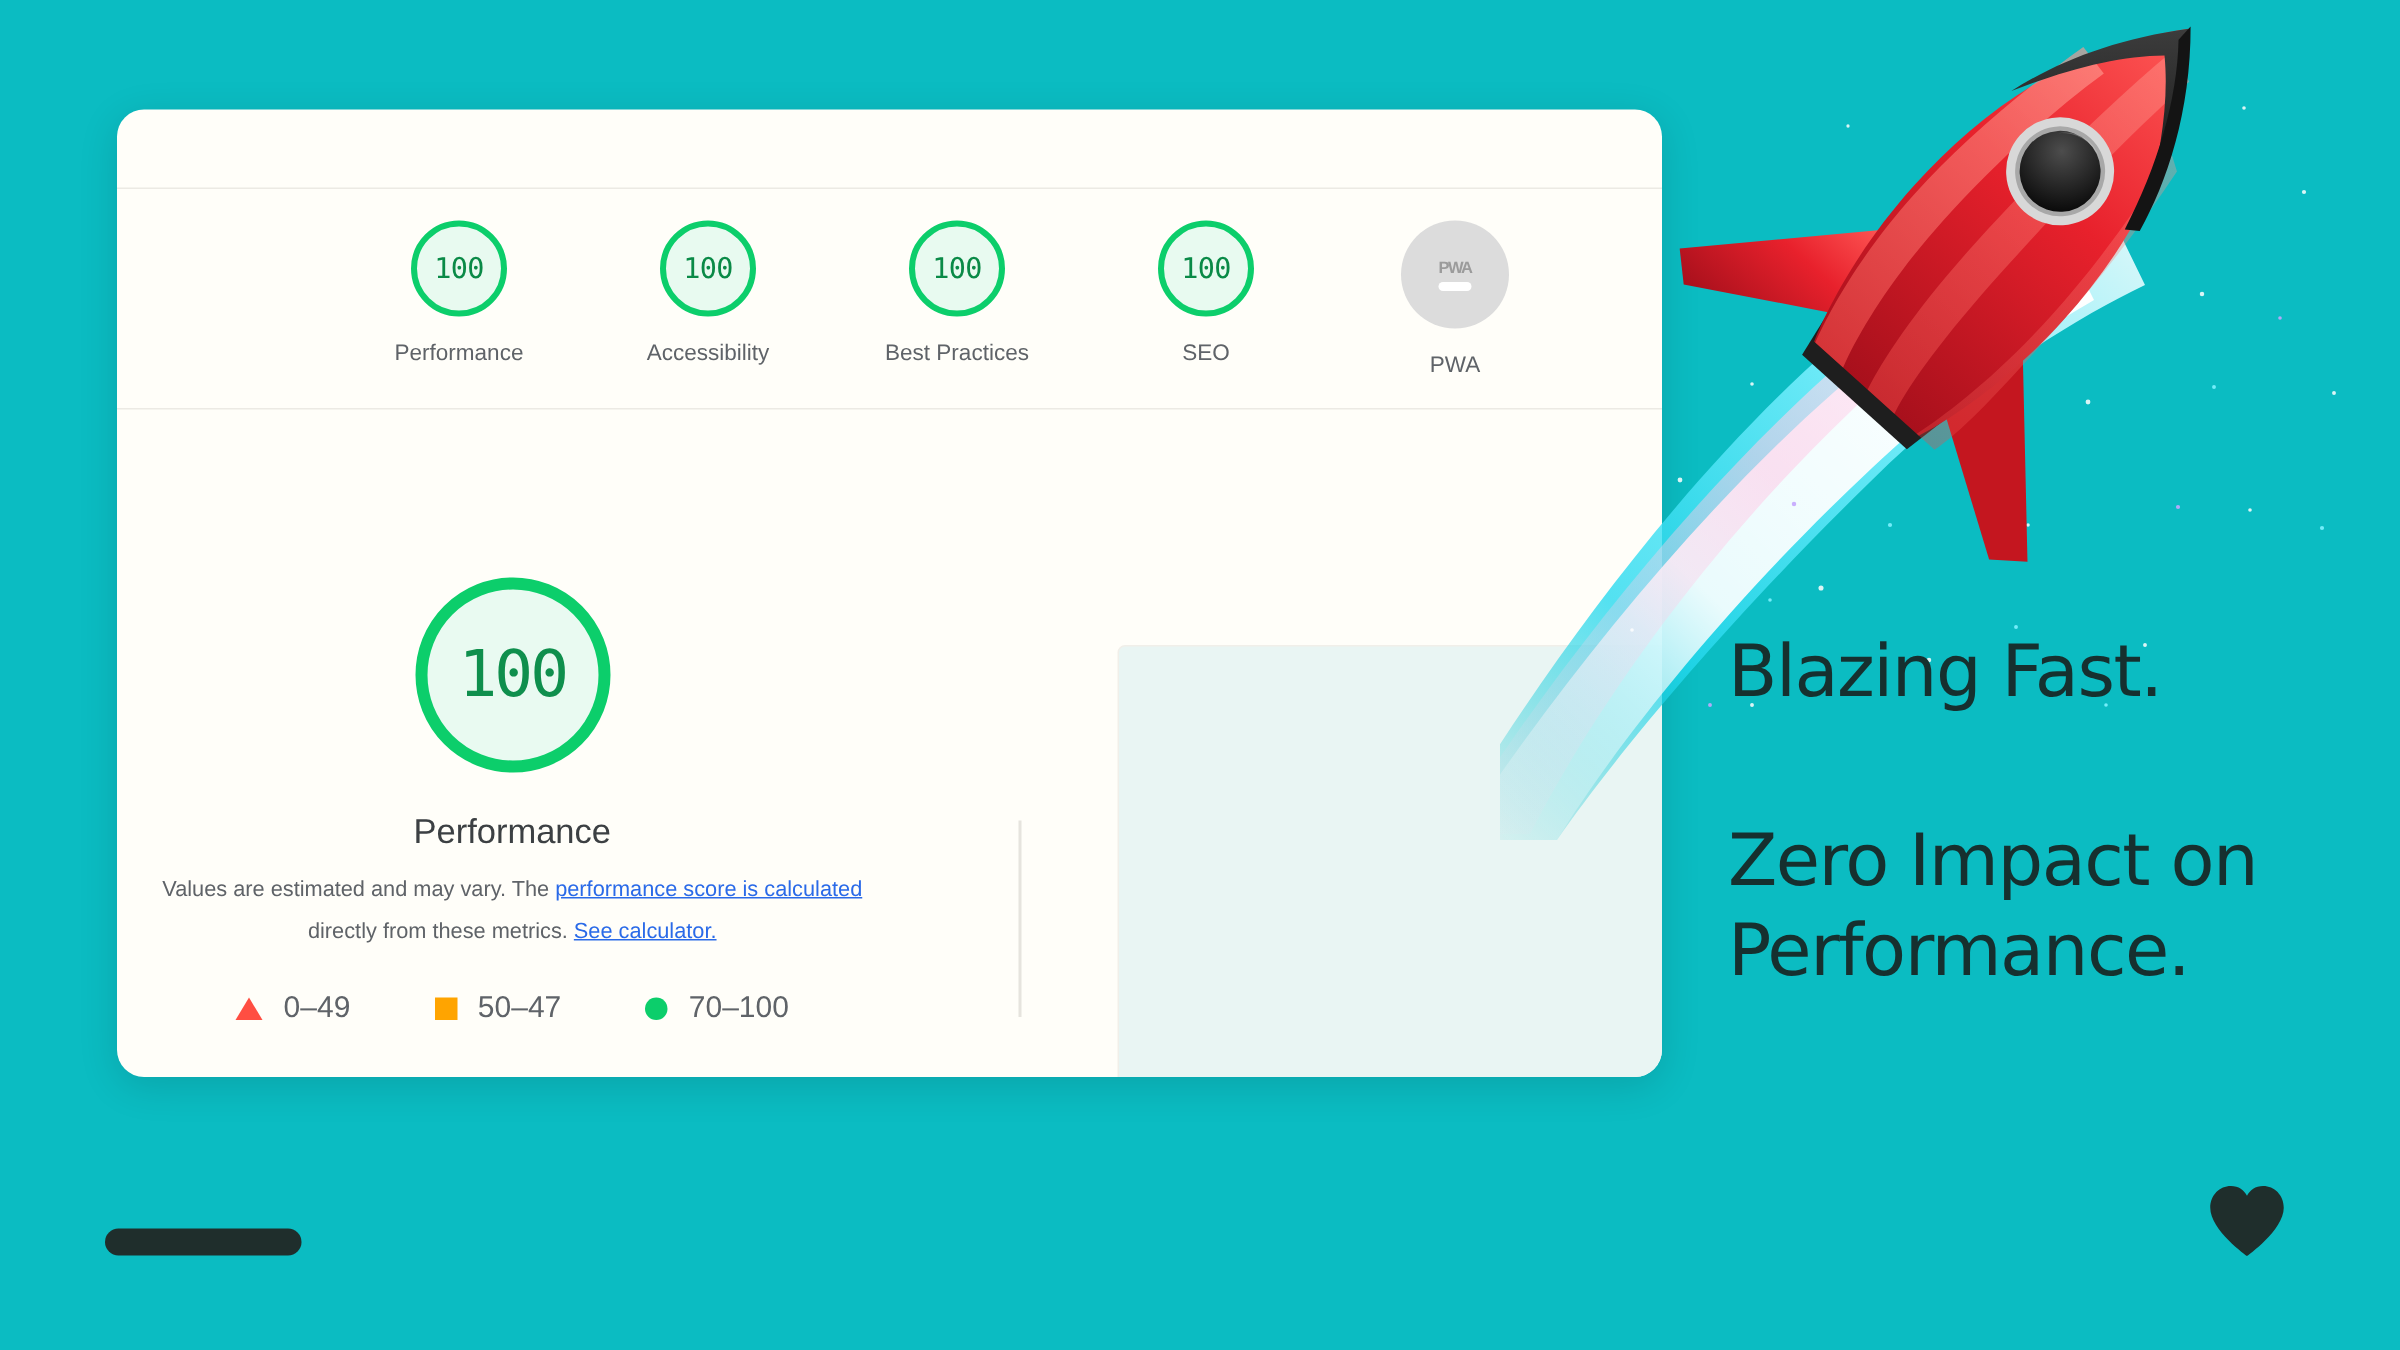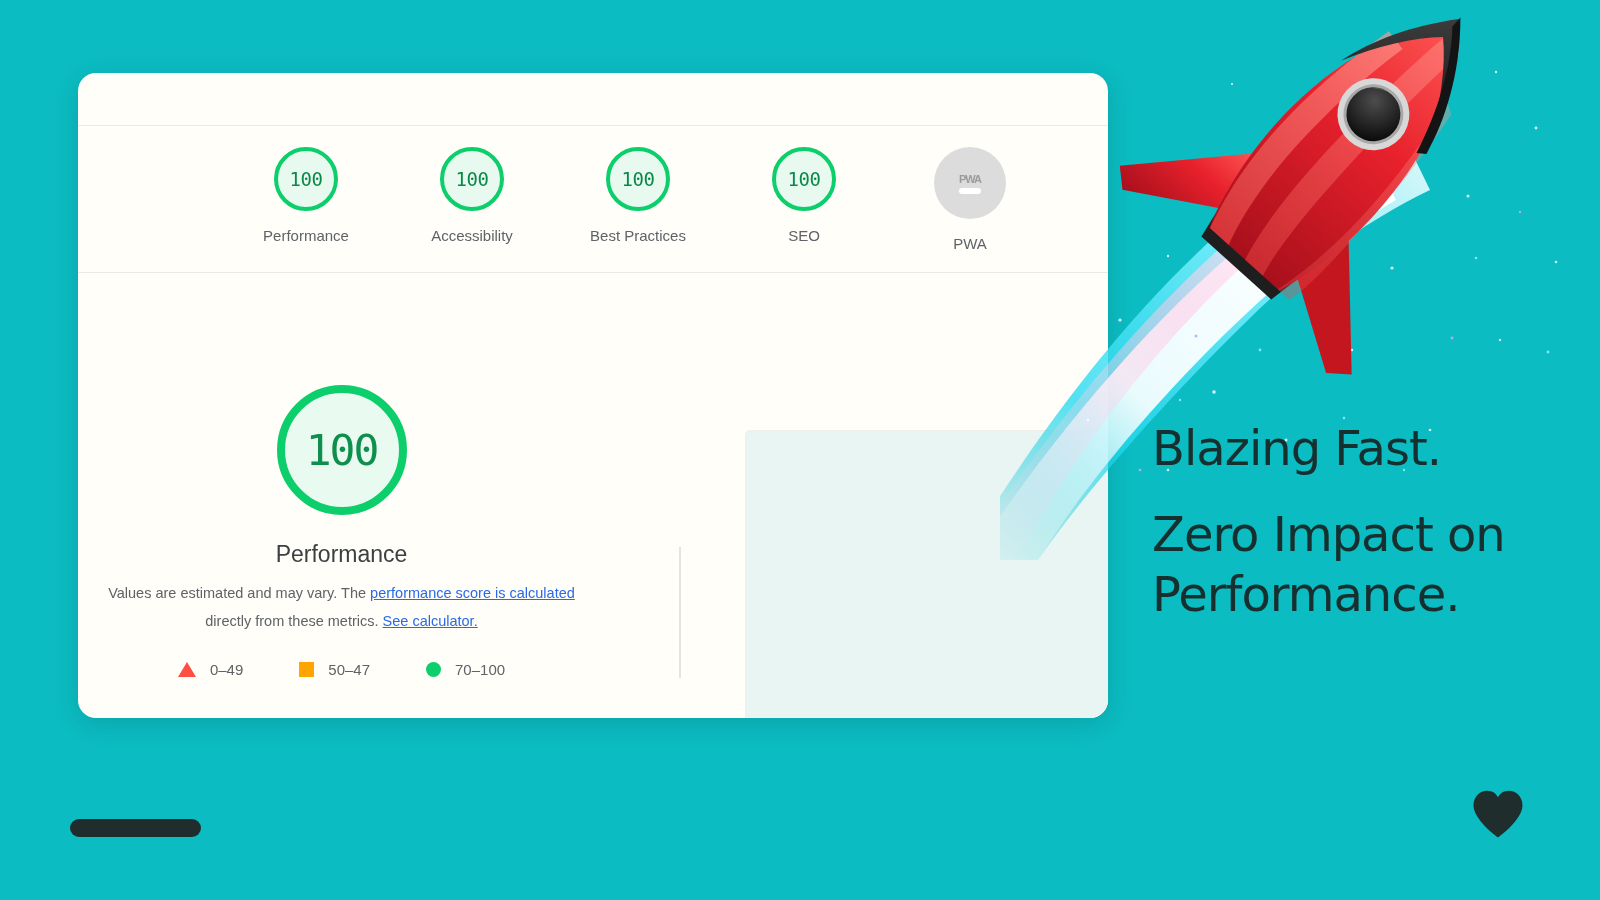--- a/index.html
+++ b/index.html
@@ -124,21 +124,21 @@
   }
   #disclaimer a {
     color:#2a6ae8;
     text-decoration:underline;
   }
   #legend {
     margin-top:26px;
     display:flex;
     gap:56px;
     align-items:center;
-    font-size:15px;
+    font-size:20px;
     color:#5f6368;
   }
   .legend-item { display:flex; align-items:center; gap:14px; }
   .swatch-tri {
     width:0; height:0;
     border-left:9px solid transparent;
     border-right:9px solid transparent;
     border-bottom:15px solid #ff4e42;
   }
   .swatch-sq { width:15px; height:15px; background:#ffa400; }
@@ -176,21 +176,21 @@
     position:absolute;
     left:1152px; top:418px;
     width:420px;
     color:#16302f;
     font-family:"DejaVu Sans", sans-serif;
     font-weight:normal;
     font-size:48px;
     line-height:1.25;
     letter-spacing:-1px;
   }
-  #headline .l2 { display:block; margin-top:26px; }
+  #headline .l2 { display:block; margin-top:66px; }
 
   
   #bottom-bar {
     position:absolute;
     left:70px; top:819px;
     width:131px; height:18px;
     background:#1f2e2c;
     border-radius:9px;
   }
   #heart-icon {

